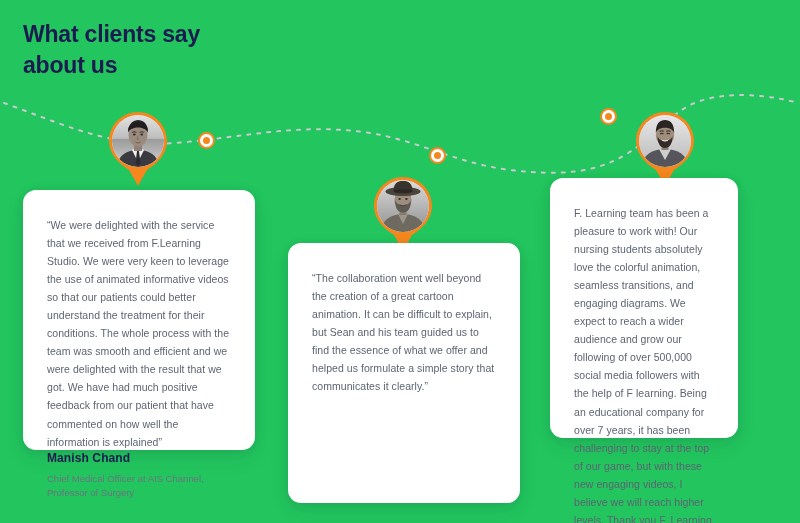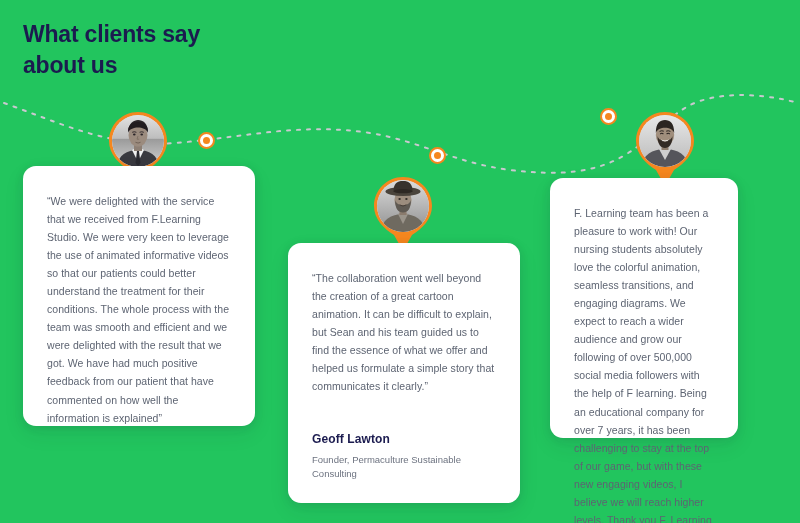--- a/index.html
+++ b/index.html
@@ -103,21 +103,21 @@
     letter-spacing: 0.1px;
   }
   .card-role {
     font-size: 9.5px;
     line-height: 1.5;
     color: #6d7380;
     margin: 0;
   }
   .card-footer { margin-top: auto; }
 
-  #card-1 { left: 23px;  top: 166px; width: 232px; height: 260px; }
+  #card-1 { left: 23px;  top: 190px; width: 232px; height: 260px; }
   #card-2 { left: 288px; top: 243px; width: 232px; height: 260px; justify-content: space-between; }
   #card-3 { left: 550px; top: 178px; width: 188px; height: 260px; }
 
   #avatar-1 { left: 107px; top: 110px; }
   #avatar-2 { left: 372px; top: 175px; }
   #avatar-3 { left: 634px; top: 110px; }
 
   #dot-1 { left: 198px; top: 132px; }
   #dot-2 { left: 429px; top: 147px; }
   #dot-3 { left: 600px; top: 108px; }
@@ -268,28 +268,28 @@
       </svg>
     </div>
   </div>
 
   <div class="dot-marker" id="dot-1"></div>
   <div class="dot-marker" id="dot-2"></div>
   <div class="dot-marker" id="dot-3"></div>
 
   <div class="card" id="card-1">
     <p class="card-quote">“We were delighted with the service that we received from F.Learning Studio. We were very keen to leverage the use of animated informative videos so that our patients could better understand the treatment for their conditions. The whole process with the team was smooth and efficient and we were delighted with the result that we got. We have had much positive feedback from our patient that have commented on how well the information is explained”</p>
+    <div class="card-footer">
+      <p class="card-author">Manish Chand</p>
+      <p class="card-role">Chief Medical Officer at AIS Channel, Professor of Surgery</p>
+    </div>
   </div>
 
   <div class="card" id="card-2">
     <p class="card-quote">“The collaboration went well beyond the creation of a great cartoon animation. It can be difficult to explain, but Sean and his team guided us to find the essence of what we offer and helped us formulate a simple story that communicates it clearly.”</p>
-    <div class="card-footer">
-      <p class="card-author">Geoff Lawton</p>
-      <p class="card-role">Founder, Permaculture Sustainable Consulting</p>
-    </div>
   </div>
 
   <div class="card" id="card-3">
     <p class="card-quote">F. Learning team has been a pleasure to work with! Our nursing students absolutely love the colorful animation, seamless transitions, and engaging diagrams. We expect to reach a wider audience and grow our following of over 500,000 social media followers with the help of F learning. Being an educational company for over 7 years, it has been challenging to stay at the top of our game, but with these new engaging videos, I believe we will reach higher levels. Thank you F. Learning</p>
     <div class="card-footer">
       <p class="card-author">Mike Linares, RN, MSN</p>
     </div>
   </div>
 
 </div>

